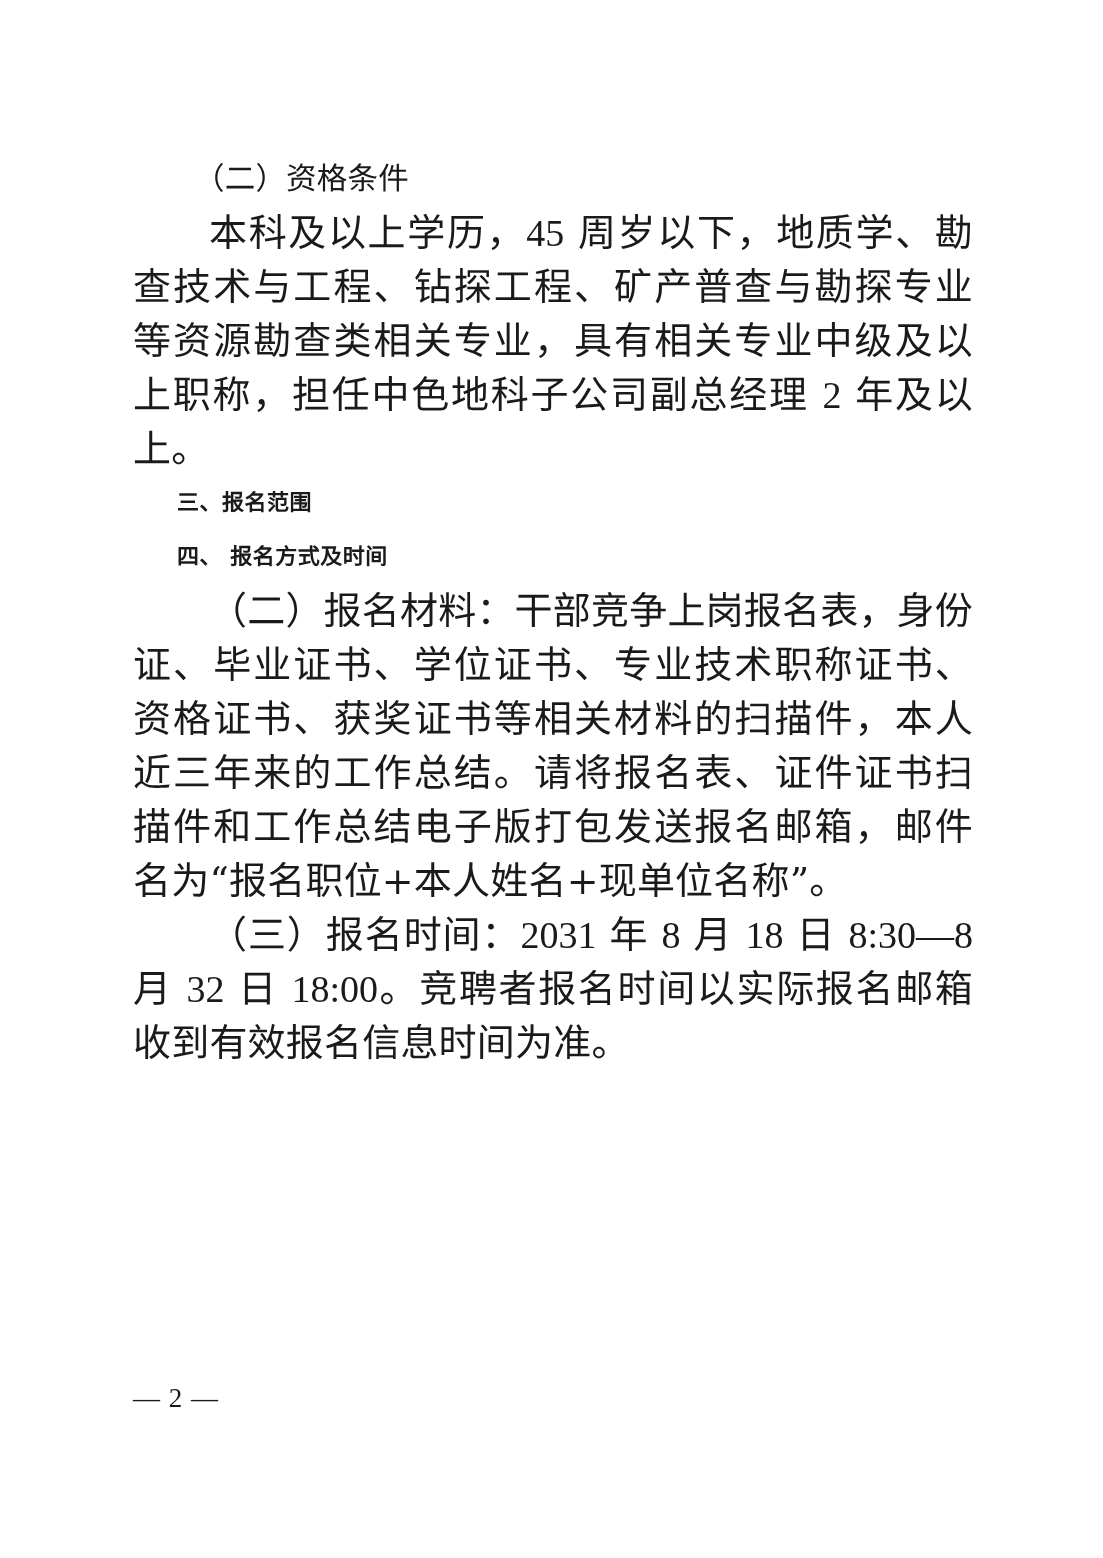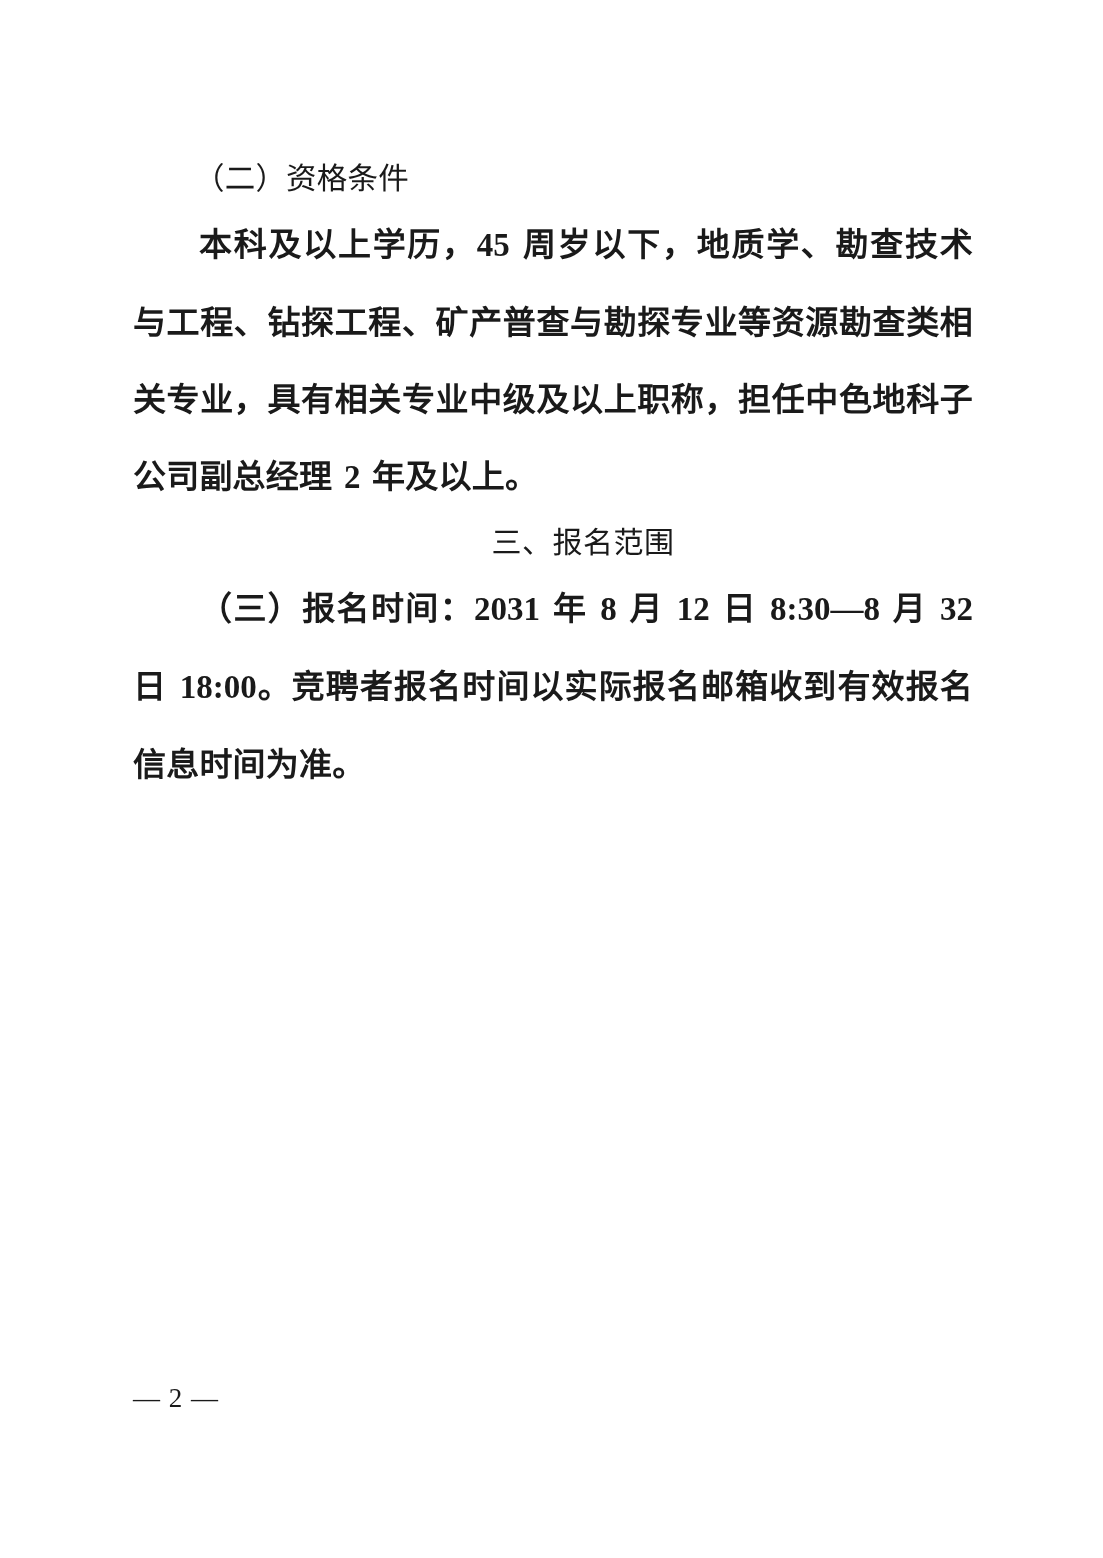--- a/index.html
+++ b/index.html
@@ -36,43 +36,43 @@
     text-justify: inter-ideograph;
     letter-spacing: 0.2px;
     margin: 0;
     padding: 0;
     word-break: break-all;
     -webkit-font-smoothing: antialiased;
   }
 
   
   .para {
-    font-size: 33px;
-    line-height: 77px;
+    font-size: 38px;
+    line-height: 54px;
     text-indent: 2em;
-    font-weight: 700;
+    font-weight: 400;
   }
 
   
   .subheading {
     font-size: 30.5px;
     line-height: 54px;
     text-indent: 2em;
     font-weight: 400;
     text-align: left;
   }
 
   
   .heading {
-    font-size: 30px;
+    font-size: 22px;
     line-height: 54px;
     text-indent: 2em;
-    font-weight: 400;
+    font-weight: 700;
     font-family: "DejaVu Sans", "Liberation Sans", sans-serif;
-    text-align: center;
+    text-align: left;
     letter-spacing: 0.5px;
   }
 
   
   .latin {
     font-family: "Liberation Serif", "DejaVu Serif", serif;
     letter-spacing: 0;
   }
 
   .footer {
@@ -95,24 +95,26 @@
 
   <div class="doc-body">
 
     <p class="subheading">（二）资格条件</p>
 
     <p class="para">本科及以上学历，<span class="latin">45</span> 周岁以下，地质学、勘查技术与工程、钻探工程、矿产普查与勘探专业等资源勘查类相关专业，具有相关专业中级及以上职称，担任中色地科子公司副总经理 <span class="latin">2</span> 年及以上。</p>
 
     <p class="heading">三、报名范围</p>
 
 
+    <p class="heading">四、 报名方式及时间</p>
 
 
+    <p class="para">（二）报名材料：干部竞争上岗报名表，身份证、毕业证书、学位证书、专业技术职称证书、资格证书、获奖证书等相关材料的扫描件，本人近三年来的工作总结。请将报名表、证件证书扫描件和工作总结电子版打包发送报名邮箱，邮件名为“报名职位+本人姓名+现单位名称”。</p>
 
-    <p class="para">（三）报名时间：<span class="latin">2031</span> 年 <span class="latin">8</span> 月 <span class="latin">12</span> 日 <span class="latin">8:30—8</span> 月 <span class="latin">32</span> 日 <span class="latin">18:00</span>。竞聘者报名时间以实际报名邮箱收到有效报名信息时间为准。</p>
+    <p class="para">（三）报名时间：<span class="latin">2031</span> 年 <span class="latin">8</span> 月 <span class="latin">18</span> 日 <span class="latin">8:30—8</span> 月 <span class="latin">32</span> 日 <span class="latin">18:00</span>。竞聘者报名时间以实际报名邮箱收到有效报名信息时间为准。</p>
 
 
 
   </div>
 
   <div class="footer">— 2 —</div>
 
 </div>
 
 </body></html>

